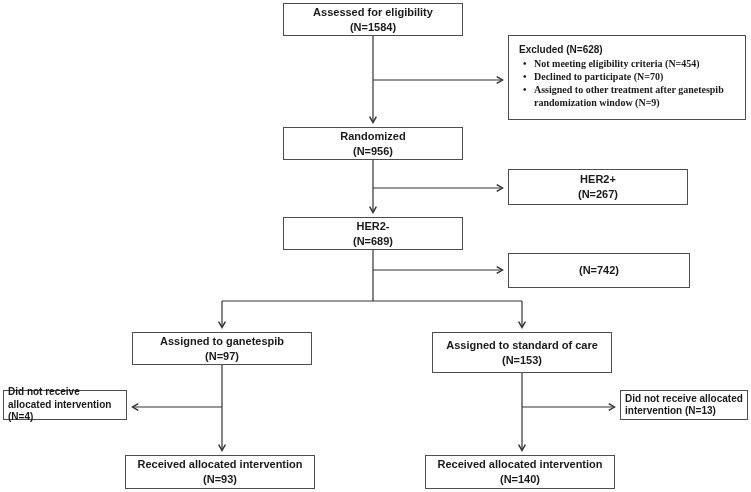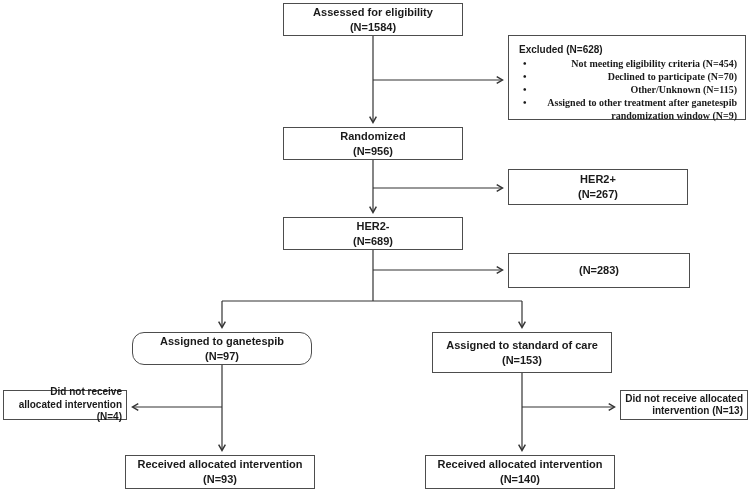--- a/index.html
+++ b/index.html
@@ -19,21 +19,21 @@
   }
   .node {
     position: absolute;
     background: #ffffff;
     border: 1px solid #4d4d4d;
     box-sizing: border-box;
     display: flex;
     flex-direction: column;
     align-items: center;
     justify-content: center;
-    text-align: right;
+    text-align: left;
     font-weight: bold;
     font-size: 11px;
     line-height: 1.35;
   }
   .node .label, .node .nval { display: block; }
   .node.small { font-size: 10px; line-height: 1.25; padding: 2px 4px; }
   .node.small .inline-label { display: inline; }
   
   .node.listbox {
     align-items: flex-start;
@@ -99,50 +99,49 @@
 
       <path d="M522,407 H614" marker-end="url(#arrow)"></path>
     </g>
   </svg>
 
   <div class="node" style="left:283px; top:3px; width:180px; height:33px;">
     <span class="label">Assessed for eligibility</span>
     <span class="nval">(N=1584)</span>
   </div>
 
-  <div class="node listbox" style="left:508px; top:35px; width:238px; height:85px;text-align:right;">
+  <div class="node listbox" style="left:508px; top:35px; width:238px; height:85px;">
     <span class="label">Excluded (N=628)</span>
     <ul>
       <li>Not meeting eligibility criteria (N=454)</li>
       <li>Declined to participate (N=70)</li>
-      <li>Other/Unknown (N=115)</li>
       <li>Assigned to other treatment after ganetespib randomization window (N=9)</li>
     </ul>
   </div>
 
   <div class="node" style="left:283px; top:127px; width:180px; height:33px;">
     <span class="label">Randomized</span>
     <span class="nval">(N=956)</span>
   </div>
 
   <div class="node" style="left:508px; top:169px; width:180px; height:36px;">
     <span class="label">HER2+</span>
     <span class="nval">(N=267)</span>
   </div>
 
   <div class="node" style="left:283px; top:217px; width:180px; height:33px;">
     <span class="label">HER2-</span>
     <span class="nval">(N=689)</span>
   </div>
 
   <div class="node" style="left:508px; top:253px; width:182px; height:35px;">
-    <span class="nval">(N=283)</span>
+    <span class="nval">(N=742)</span>
   </div>
 
-  <div class="node" style="left:132px; top:332px; width:180px; height:33px;border-radius:12px;">
+  <div class="node" style="left:132px; top:332px; width:180px; height:33px;">
     <span class="label">Assigned to ganetespib</span>
     <span class="nval">(N=97)</span>
   </div>
 
   <div class="node" style="left:432px; top:332px; width:180px; height:41px;">
     <span class="label">Assigned to standard of care</span>
     <span class="nval">(N=153)</span>
   </div>
 
   <div class="node small" style="left:3px; top:390px; width:124px; height:30px;">

